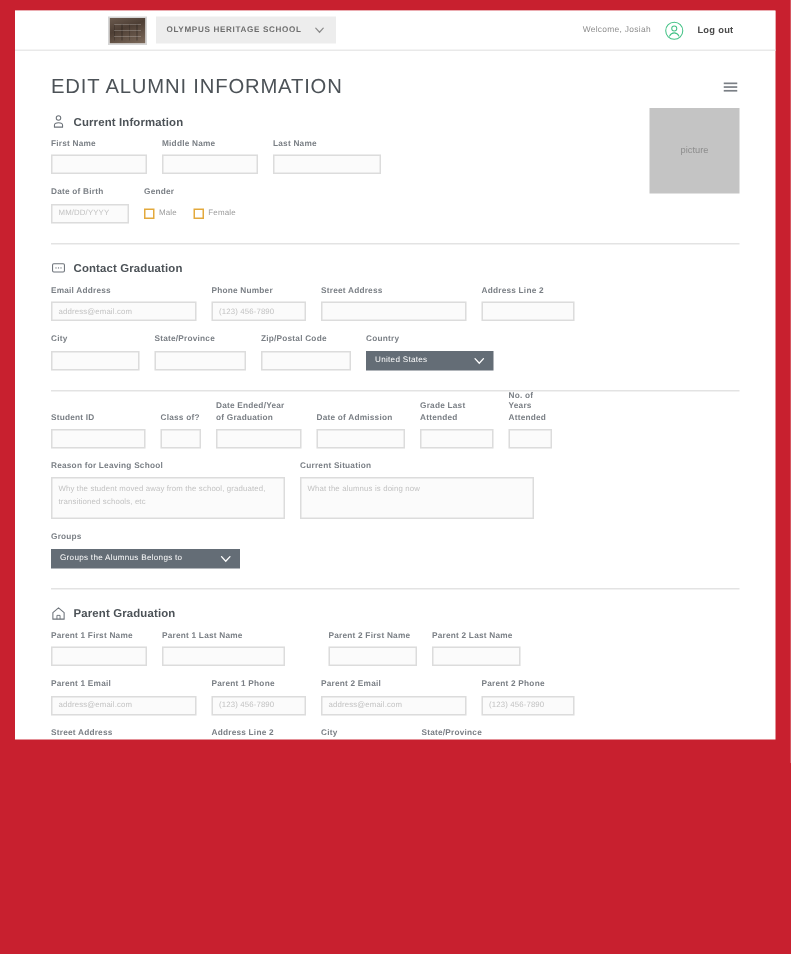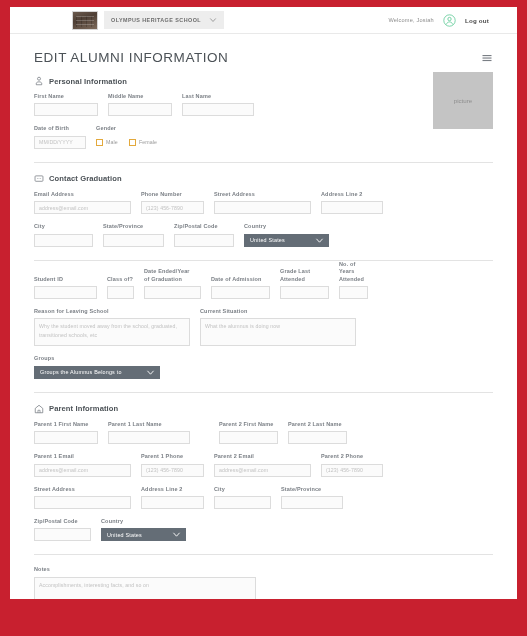--- a/index.html
+++ b/index.html
@@ -5,21 +5,21 @@
   * { box-sizing: border-box; margin: 0; padding: 0; }
   html, body {
     width: 527px; height: 636px;
     font-family: "Liberation Sans", sans-serif;
     background: #c8202f;
     overflow: hidden;
   }
   .page {
     position: absolute;
     left: 10px; top: 7px;
-    width: 507px; height: 592px;
+    width: 507px; height: 486px;
     background: #ffffff;
     overflow: hidden;
   }
 
   
   .topbar {
     height: 27px;
     background: #ffffff;
     border-bottom: 1px solid #e9e9e9;
     display: flex;
@@ -173,21 +173,21 @@
 
     <div class="picture-box">
       <span>picture</span>
     </div>
 
     <div class="section-head">
       <svg class="sec-ic" viewBox="0 0 24 24">
         <circle cx="12" cy="6.5" r="3.6" fill="none" stroke="#6d737a" stroke-width="1.7"></circle>
         <path d="M5.5 21v-3.2c0-2.2 2.9-3.8 6.5-3.8s6.5 1.6 6.5 3.8V21z" fill="none" stroke="#6d737a" stroke-width="1.7" stroke-linejoin="round"></path>
       </svg>
-      <span class="sec-t">Personal Information</span>
+      <span class="sec-t">Current Information</span>
     </div>
 
     <div class="row">
       <div class="fld" style="width:64px">
         <span class="lab">First Name</span>
         <div class="inp" title=""></div>
       </div>
       <div class="fld" style="width:64px">
         <span class="lab">Middle Name</span>
         <div class="inp"></div>
@@ -329,21 +329,21 @@
       </div>
     </div>
 
     <div class="hr"></div>
 
     <div class="section-head">
       <svg class="sec-ic" viewBox="0 0 24 24">
         <path d="M3 10.5 L12 3 L21 10.5 V21 H3 Z" fill="none" stroke="#6d737a" stroke-width="1.7" stroke-linejoin="round"></path>
         <path d="M9.5 21v-6h5v6" fill="none" stroke="#6d737a" stroke-width="1.5"></path>
       </svg>
-      <span class="sec-t">Parent Information</span>
+      <span class="sec-t">Parent Graduation</span>
     </div>
 
     <div class="row">
       <div class="fld" style="width:64px">
         <span class="lab">Parent 1 First Name</span>
         <div class="inp"></div>
       </div>
       <div class="fld" style="width:82px">
         <span class="lab">Parent 1 Last Name</span>
         <div class="inp"></div>

